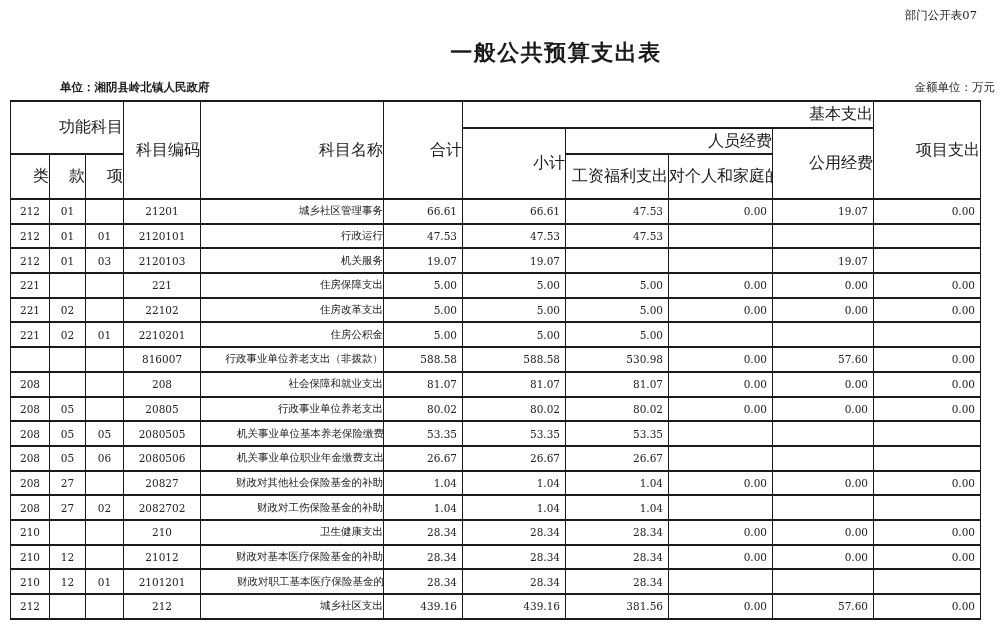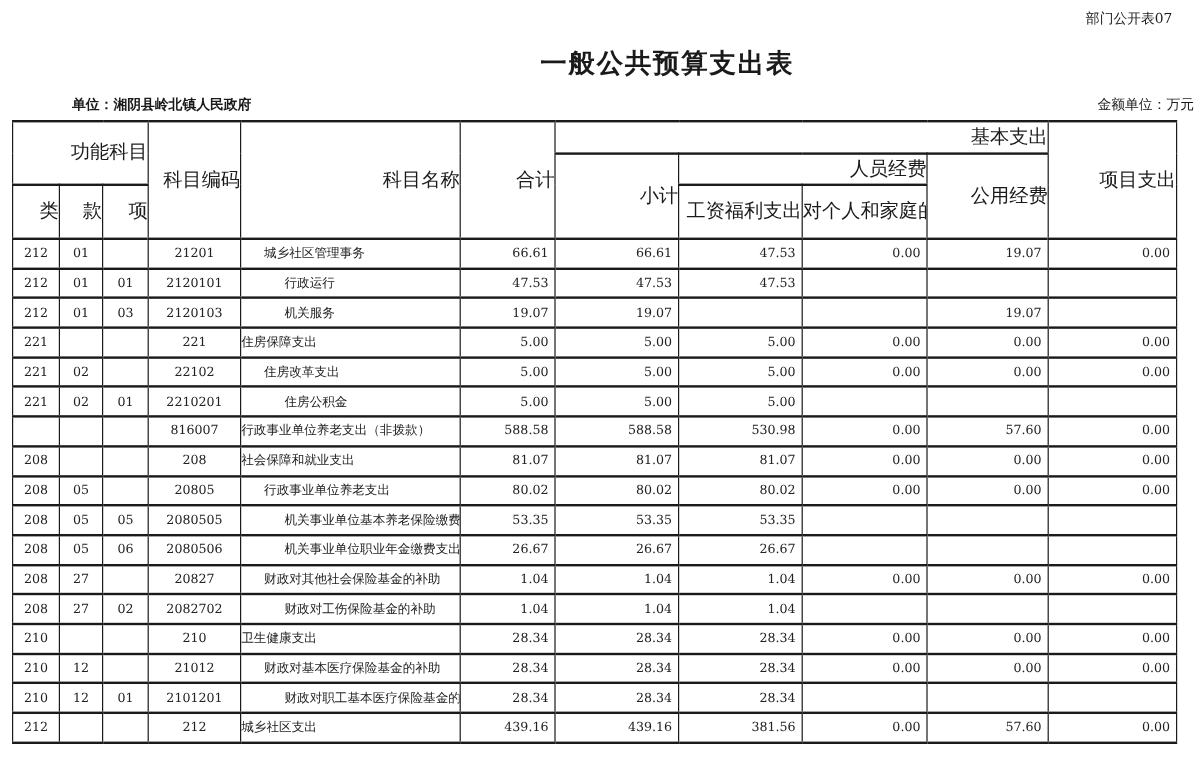--- a/index.html
+++ b/index.html
@@ -25,21 +25,21 @@
     padding:0; vertical-align:middle; overflow:hidden; white-space:nowrap;
   }
   .budget th { font-weight:normal; text-align:right; font-size:16px; }
   .budget td { font-size:10.5px; color:#222; }
   thead tr.h1 { height:27px; }
   thead tr.h2 { height:26px; }
   thead tr.h3 { height:45px; }
   tbody tr { height:24.7px;margin-left:18px; }
   td.code { text-align:center; }
   td.num  { text-align:right; padding-right:5px; }
-  td.name { text-align:left; }
+  td.name { text-align:right; }
   td.name.indent-1 { }
   td.name.indent-2 { padding-left:19px; }
   td.name.indent-3 { padding-left:36px; }
 </style>
 </head>
 <body>
 
 <div class="corner-label">部门公开表07</div>
 <h1 class="page-title">一般公共预算支出表</h1>
 <div class="meta-left">单位：湘阴县岭北镇人民政府</div>

